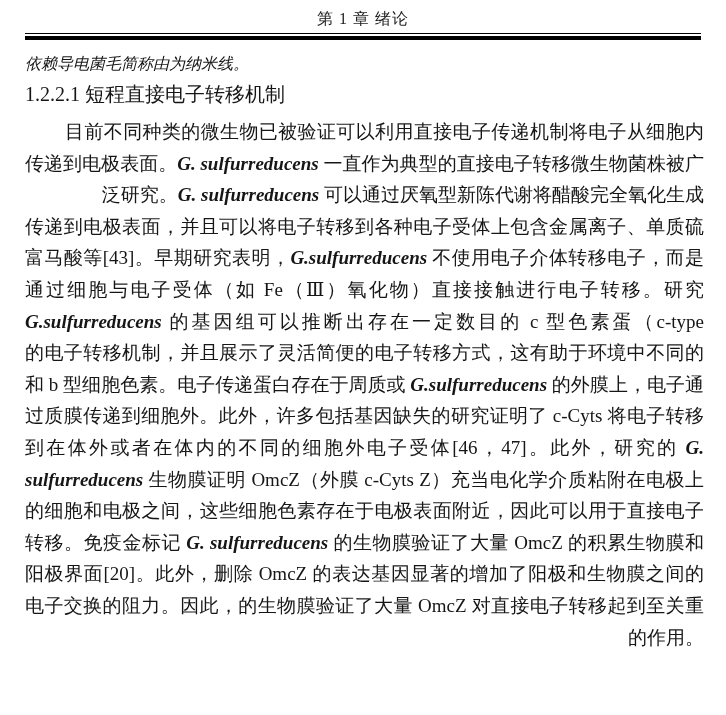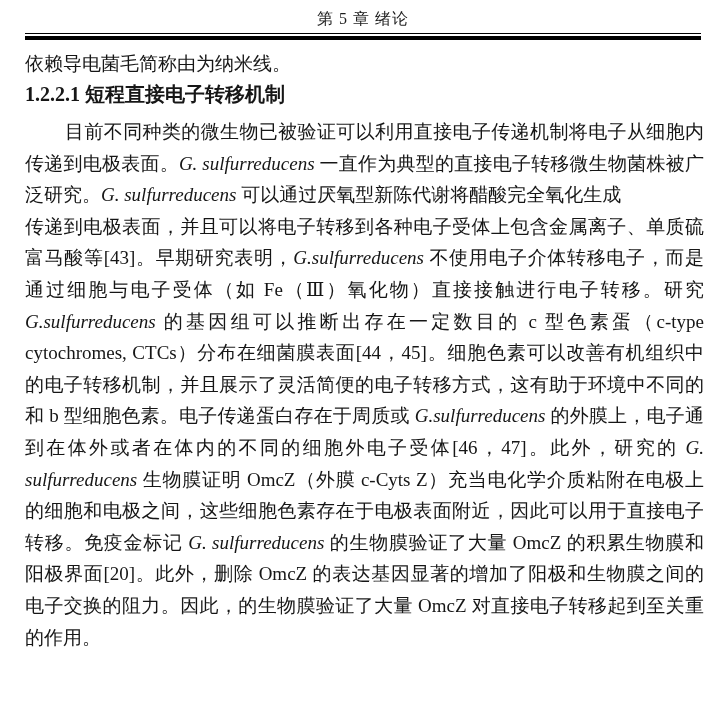--- a/index.html
+++ b/index.html
@@ -29,71 +29,73 @@
     margin: 0 25px 0 25px;
     height: 2px;
     border-top: 1.5px solid #000000;
     border-bottom: 4px solid #000000;
   }
   .content {
     margin: 10px 22px 0 25px;
     text-justify: inter-ideograph;
   }
   .intro-line {
-    font-size: 19px;
+    font-size: 16px;
     line-height: 28px;
     height: 28px;
     overflow: hidden;
+    font-style: italic;
   }
   .section-heading {
     font-size: 20px;
     line-height: 32px;
     height: 32px;
-    font-weight: bold;
+    font-weight: normal;
     margin: 0 0 6px 0;
     overflow: hidden;
   }
   .paragraph .line {
     font-size: 19px;
     line-height: 31.6px;
     height: 31.6px;
     overflow: hidden;
-    text-align: left;
+    text-align: right;
   }
   .paragraph .line.just {
     text-align: justify;
     text-align-last: justify;
   }
   .paragraph .line.ind {
     padding-left: 40px;
   }
   .it {
     font-style: italic;
+    font-weight: bold;
   }
 </style>
 </head>
 <body>
 
 <div class="page">
-  <div class="chapter-header">第 5 章  绪论</div>
+  <div class="chapter-header">第 1 章  绪论</div>
   <div class="header-rule"></div>
   <div class="content">
     <div class="intro-line">依赖导电菌毛简称由为纳米线。</div>
     <div class="section-heading">1.2.2.1 短程直接电子转移机制</div>
     <div class="paragraph">
         <div class="line just ind"><span>目前不同种类的微生物已被验证可以利用直接电子传递机制将电子从细胞内</span></div>
         <div class="line just"><span>传递到电极表面。</span><span class="it">G. sulfurreducens</span><span> 一直作为典型的直接电子转移微生物菌株被广</span></div>
         <div class="line"><span>泛研究。</span><span class="it">G. sulfurreducens</span><span> 可以通过厌氧型新陈代谢将醋酸完全氧化生成</span></div>
         <div class="line just"><span>传递到电极表面，并且可以将电子转移到各种电子受体上包含金属离子、单质硫和</span></div>
         <div class="line just"><span>富马酸等[43]。早期研究表明，</span><span class="it">G.sulfurreducens</span><span> 不使用电子介体转移电子，而是</span></div>
         <div class="line just"><span>通过细胞与电子受体（如 Fe（Ⅲ）氧化物）直接接触进行电子转移。研究</span></div>
         <div class="line just"><span class="it">G.sulfurreducens</span><span> 的基因组可以推断出存在一定数目的 c 型色素蛋（c-type</span></div>
-        <div class="line just"><span>cytochromes, CTCs）分布在细菌膜表面[44，45]。细胞色素可以改善有机组织中</span></div>
         <div class="line just"><span>的电子转移机制，并且展示了灵活简便的电子转移方式，这有助于环境中不同的</span></div>
         <div class="line just"><span>和 b 型细胞色素。电子传递蛋白存在于周质或 </span><span class="it">G.sulfurreducens</span><span> 的外膜上，电子通</span></div>
+        <div class="line just"><span>过质膜传递到细胞外。此外，许多包括基因缺失的研究证明了 c-Cyts 将电子转移</span></div>
         <div class="line just"><span>到在体外或者在体内的不同的细胞外电子受体[46，47]。此外，研究的 </span><span class="it">G.</span></div>
         <div class="line just"><span class="it">sulfurreducens</span><span> 生物膜证明 OmcZ（外膜 c-Cyts Z）充当电化学介质粘附在电极上</span></div>
         <div class="line just"><span>的细胞和电极之间，这些细胞色素存在于电极表面附近，因此可以用于直接电子</span></div>
         <div class="line just"><span>转移。免疫金标记 </span><span class="it">G. sulfurreducens</span><span> 的生物膜验证了大量 OmcZ 的积累生物膜和</span></div>
         <div class="line just"><span>阳极界面[20]。此外，删除 OmcZ 的表达基因显著的增加了阳极和生物膜之间的</span></div>
         <div class="line just"><span>电子交换的阻力。因此，的生物膜验证了大量 OmcZ 对直接电子转移起到至关重要</span></div>
         <div class="line"><span>的作用。</span></div>
       </div>
   </div>
 </div>

